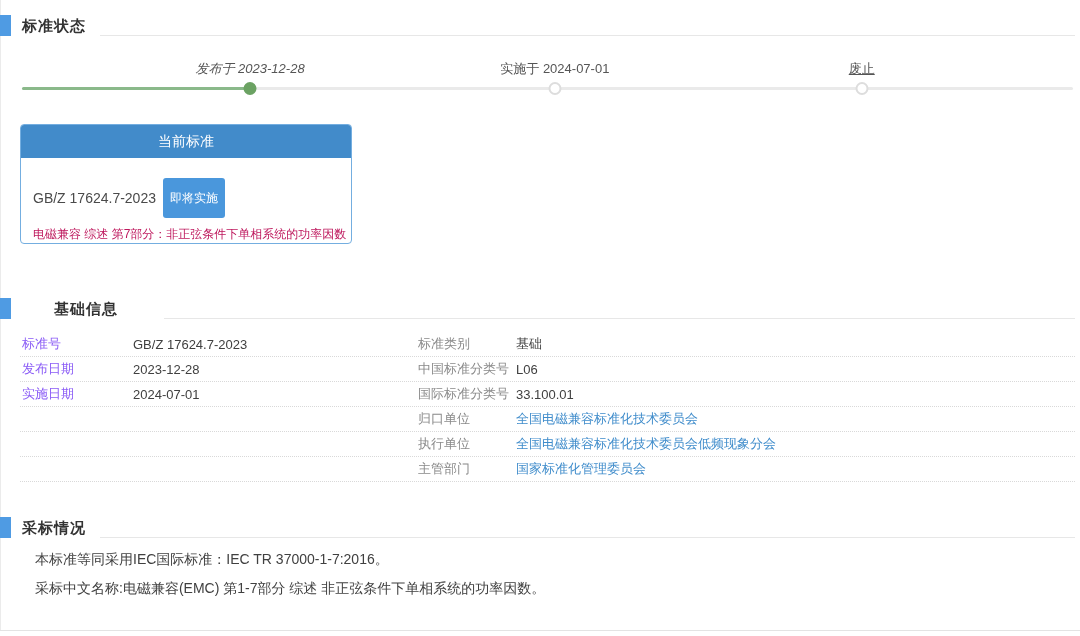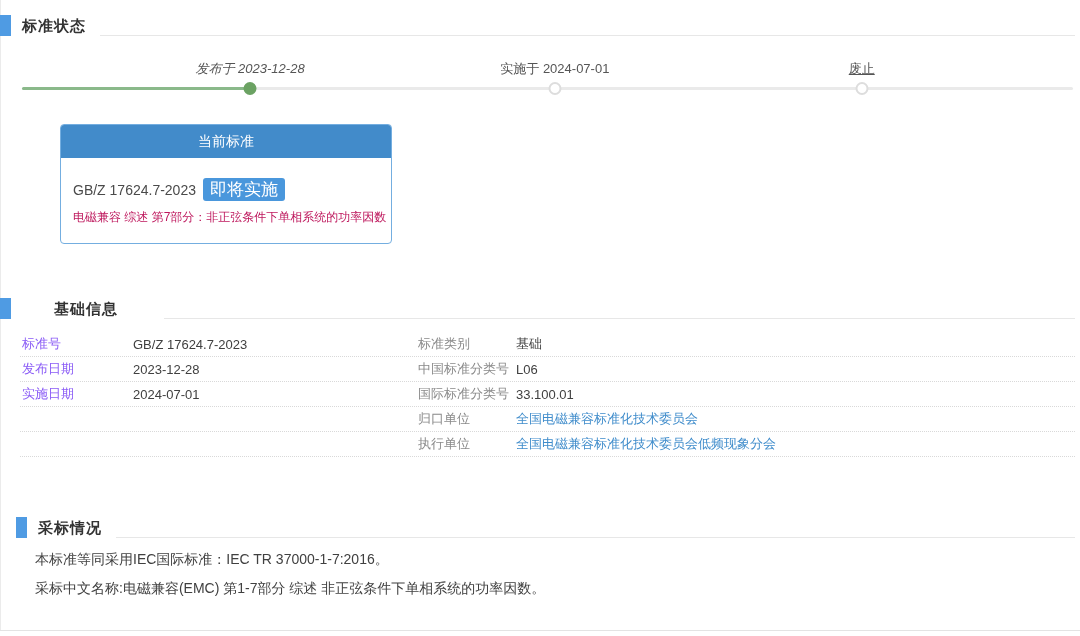--- a/index.html
+++ b/index.html
@@ -21,28 +21,28 @@
   .tl-progress { position:absolute; left:0; width:21.7%; top:32px; height:3px; background:var(--green_line,#8ab98a); border-radius:2px; }
   .tl-dot { position:absolute; top:27px; width:13px; height:13px; border-radius:50%; transform:translateX(-50%); }
   .tl-dot.done { background:var(--green_dot,#6ba263); }
   .tl-dot.pending { background:#fff; border:2px solid #ddd; }
   .tl-label { position:absolute; top:5px; transform:translateX(-50%); font-size:13px; color:#555; white-space:nowrap; }
   .tl-label.revoked { text-decoration:underline; }
   .tl-m1 { left:21.7%;font-style:italic; } .tl-m2 { left:50.7%; } .tl-m3 { left:79.9%; }
 
   
   .card { position:absolute; left:20px; top:124px; width:332px; height:120px;
-    border:1px solid #74aee0; border-radius:4px; background:#fff;margin-left:40px; }
+    border:1px solid #74aee0; border-radius:4px; background:#fff; }
   .card-header { height:33px; line-height:33px; background:var(--accent_blue,#428bca);
     color:#fff; text-align:center; font-size:14px; border-radius:3px 3px 0 0; }
   .card-body { padding:20px 12px 0 12px; }
   .card-code-row { display:flex; align-items:center; }
   .card-code { font-size:14px; color:#4a4a4a; }
-  .badge { margin-left:7px; background:var(--badge_blue,#4a97dc); color:#fff; font-size:17px;
-    padding:3px 7px; border-radius:3px; line-height:1; }
+  .badge { margin-left:7px; background:var(--badge_blue,#4a97dc); color:#fff; font-size:12px;
+    padding:14px 7px; border-radius:3px; line-height:1; }
   .card-name { margin-top:8px; font-size:12px; color:#be185d; white-space:nowrap; }
 
   
   .info-table { position:absolute; left:20px; top:332px; width:1055px; }
   .info-row { display:flex; align-items:center; height:25px; border-bottom:1px dotted #d9d9d9; font-size:13px; }
   .c-ll { width:113px; color:#8b5cf6; flex:none; padding-left:2px; }
   .c-lv { width:285px; color:#404040; flex:none; }
   .c-rl { width:98px; color:#8a8a8a; flex:none; }
   .c-rv { flex:1; color:#404040; }
   .link { color:var(--link_blue,#3f8ccb); text-decoration:none; cursor:pointer; }
@@ -116,23 +116,29 @@
       <div class="c-lv"></div>
       <div class="c-rl">归口单位</div>
       <div class="c-rv"><a class="link">全国电磁兼容标准化技术委员会</a></div>
     </div>
     <div class="info-row">
       <div class="c-ll"></div>
       <div class="c-lv"></div>
       <div class="c-rl">执行单位</div>
       <div class="c-rv"><a class="link">全国电磁兼容标准化技术委员会低频现象分会</a></div>
     </div>
+    <div class="info-row">
+      <div class="c-ll"></div>
+      <div class="c-lv"></div>
+      <div class="c-rl">主管部门</div>
+      <div class="c-rv"><a class="link">国家标准化管理委员会</a></div>
+    </div>
   </div>
 
-  <div class="sec-header" style="top:517px;padding-left:16px;">
+  <div class="sec-header" style="top:517px;">
     <div class="sec-marker"></div>
     <div class="sec-title">采标情况</div>
     <div class="sec-line"></div>
   </div>
 
   <div class="adopt-p adopt-p1">本标准等同采用IEC国际标准：IEC TR 37000-1-7:2016。</div>
   <div class="adopt-p adopt-p2">采标中文名称:电磁兼容(EMC) 第1-7部分 综述 非正弦条件下单相系统的功率因数。</div>
 
   <div class="bottom-edge"></div>
 </div>

